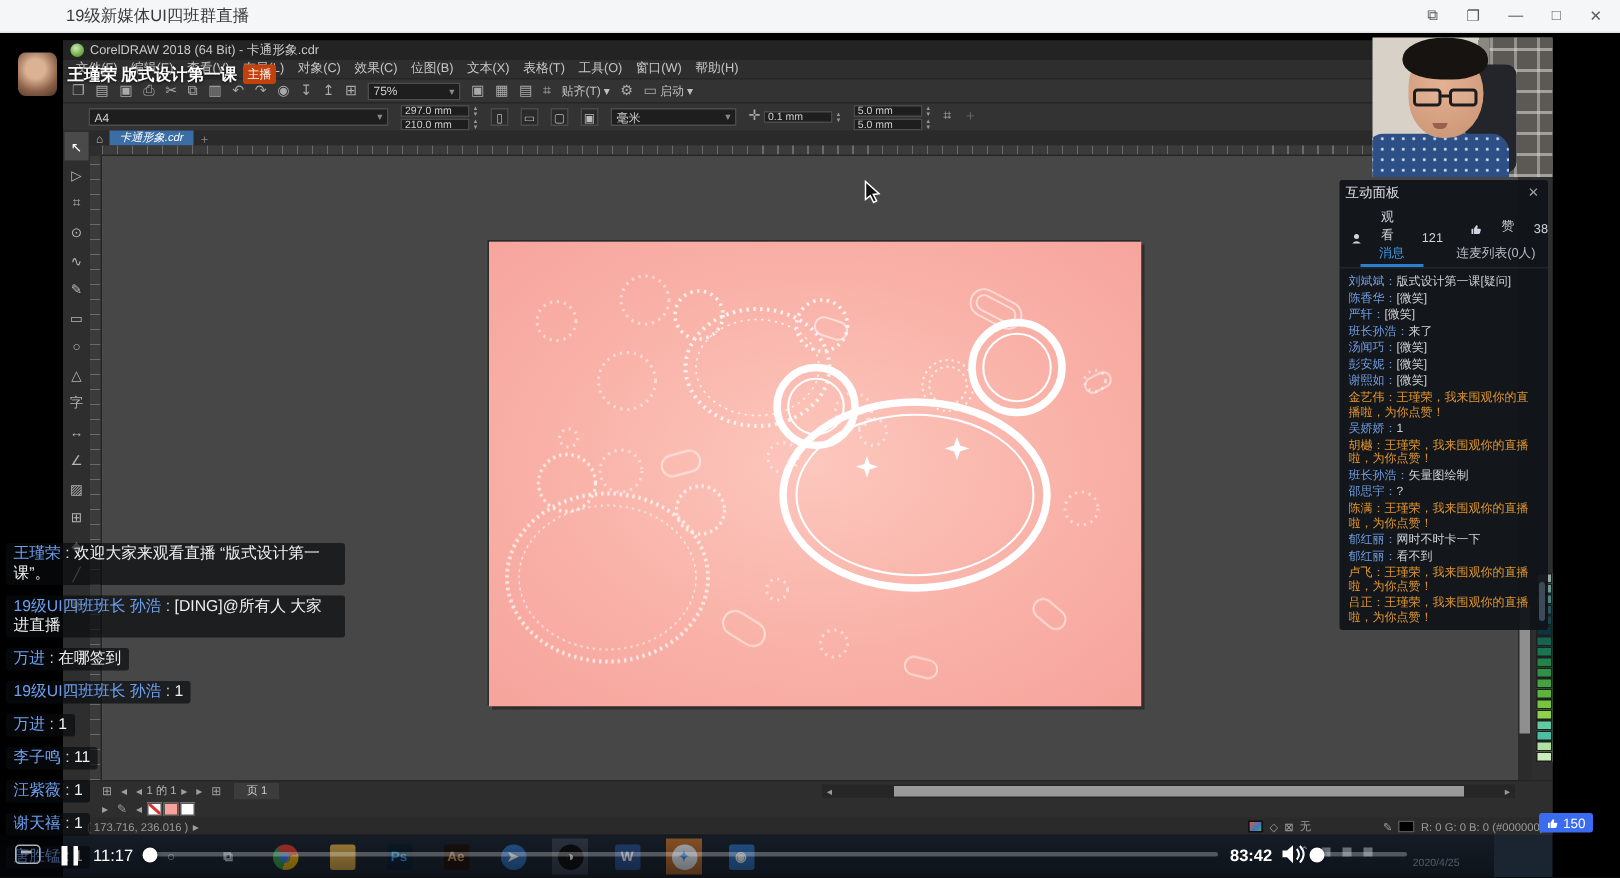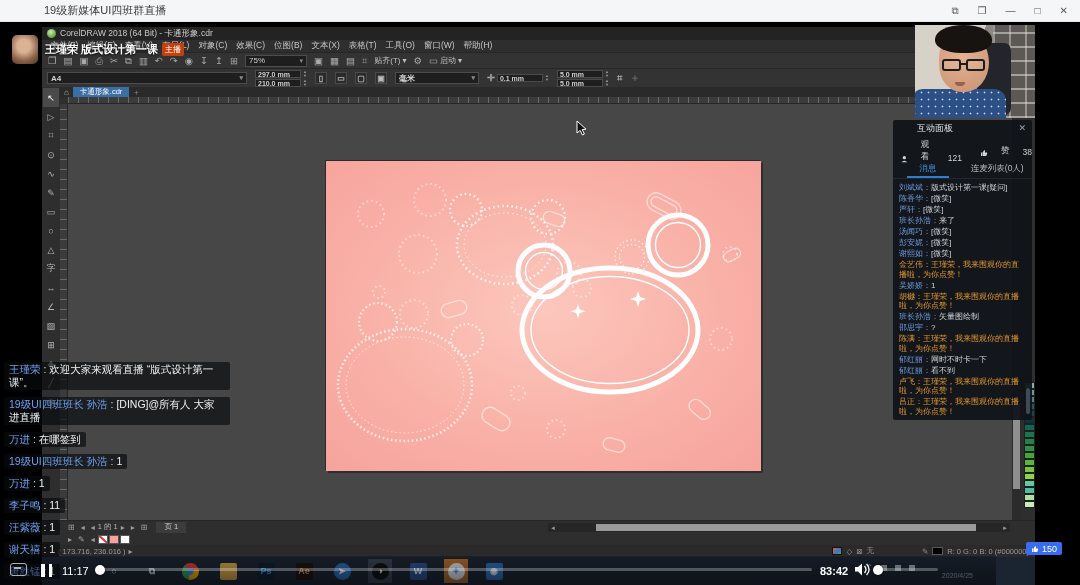--- a/index.html
+++ b/index.html
@@ -25,29 +25,29 @@
      background: radial-gradient(circle at 40% 35%, #cfe9b8, #6fae46 60%, #3f7a2c); }
   .cdr-titlebar .t { font-size:8.5px; color:#c9c9c9; }
   .cdr-menubar { left:0; top:13px; width:100%; height:12px; background:#2e2e2e; display:flex; align-items:center; padding-left:4px; }
   .menu-item { font-size:8.5px; color:#c6c6c6; padding:0 4.5px; cursor:default; }
   .cdr-stdbar { left:0; top:25px; width:100%; height:16px; background:#333; display:flex; align-items:center; padding-left:6px; gap:7px; border-top:1px solid #262626; }
   .ic { color:#a9a9a9; font-size:9.5px; line-height:1; cursor:default; }
   .ic.dim { color:#6a6a6a; }
   .combo { background:#1e1e1e; border:1px solid #4c4c4c; color:#d0d0d0; display:flex; align-items:center; justify-content:space-between; padding:0 3px; height:12px; font-size:8px; }
   .combo .car { color:#8a8a8a; font-size:7px; }
   .txtbtn { color:#c0c0c0; font-size:8px; display:flex; align-items:center; gap:2px; }
-  .cdr-propbar { left:0; top:41px; width:100%; height:19px; background:#333; border-top:1px solid #262626; display:flex; align-items:center; gap:8px; padding-left:5px;font-weight:bold; }
+  .cdr-propbar { left:0; top:41px; width:100%; height:19px; background:#333; border-top:1px solid #262626; display:flex; align-items:center; gap:8px; padding-left:17px; }
   .dimcol { display:flex; flex-direction:column; gap:1px; }
   .dimrow { display:flex; align-items:center; gap:2px; }
   .numbox { background:#1e1e1e; border:1px solid #4a4a4a; color:#cfcfcf; font-size:7px; height:8px; line-height:7px; width:46px; padding:0 2px; }
   .spin { display:flex; flex-direction:column; font-size:4px; color:#999; line-height:4px; }
   .sqbtn { width:12px; height:12px; border:1px solid #4a4a4a; background:#2a2a2a; color:#bbb; font-size:8px; display:flex; align-items:center; justify-content:center; }
   .cdr-tabrow { left:0; top:60px; width:100%; height:10px; background:#2a2a2a; display:flex; align-items:center; }
   .home-ic { color:#bbb; font-size:8px; margin:0 4px 0 22px; }
-  .doc-tab { background:#3a6ea5; color:#fff; font-size:7.5px; height:10px; display:flex; align-items:center; padding:0 7px; }
+  .doc-tab { background:#3a6ea5; color:#fff; font-size:7.5px; height:10px; display:flex; align-items:center; padding:0 7px;font-style:italic; }
   .tab-plus { color:#8a8a8a; font-size:8px; margin-left:3px; }
   .cdr-hruler { left:26px; top:70px; width:944px; height:7px; background:#3b3b3b;
      background-image: repeating-linear-gradient(90deg, #6a6a6a 0 1px, transparent 1px 10px); border-bottom:1px solid #262626; }
   .cdr-vruler { left:18px; top:77px; width:8px; height:416px; background:#3b3b3b;
      background-image: repeating-linear-gradient(0deg, #6a6a6a 0 1px, transparent 1px 10px); border-right:1px solid #262626; }
   .cdr-toolbox { left:0; top:60px; width:18px; height:440px; background:#2e2e2e; display:flex; flex-direction:column; align-items:center; padding-top:1px; }
   .tool { width:16px; height:19px; display:flex; align-items:center; justify-content:center; color:#b5b5b5; font-size:9px; cursor:default; }
   .tool.selected { background:#4a4a4a; color:#fff; }
   .cdr-canvas-area { left:26px; top:77px; width:944px; height:416px; background:#474747; overflow:hidden; }
   .page-wrap { position:absolute; left:257px; top:56px; width:435px; height:310px; box-shadow:3px 3px 0 rgba(0,0,0,.35); border:1px solid #2b2b2b; }
@@ -107,21 +107,21 @@
   
   .left-chat { left:4px; top:362px; width:230px; display:flex; flex-direction:column; align-items:flex-start; }
   .chat-line { background:rgba(8,10,14,.68); padding:1px 5px; margin-bottom:7px; font-size:10.5px; line-height:13px; border-radius:2px; max-width:226px; }
   .chat-name { color:#6ea0f0; }
   .chat-name::after { content:" : "; color:#dadada; }
   .chat-text { color:#f0f0f0; }
 
   
   .panel { left:893px; top:120px; width:139px; height:300px; background:rgba(16,19,24,.94); border-radius:2px; }
   .panel-hd { position:absolute; left:0; top:0; width:100%; height:16px; display:flex; align-items:center; }
-  .panel-hd .t { color:#e0e3e8; font-size:9px; margin-left:24px; }
+  .panel-hd .t { color:#e0e3e8; font-size:9px; margin-left:4px; }
   .panel-close { position:absolute; right:6px; top:3px; color:#9aa0a8; font-size:9px; cursor:default; }
   .panel-stats { position:absolute; left:8px; top:19px; display:flex; gap:18px; align-items:center; color:#cdd3da; font-size:8.5px; }
   .pstat { display:flex; align-items:flex-end; gap:13px; }
   .panel-tabs { position:absolute; left:0; top:40px; width:100%; height:19px; display:flex; border-bottom:1px solid rgba(255,255,255,.07); }
   .ptab { flex:1; display:flex; align-items:center; justify-content:center; font-size:8.5px; color:#b4bac2; position:relative; cursor:default; }
   .ptab.active { color:#3e9ae8; }
   .ptab.active::after { content:""; position:absolute; left:14px; right:14px; bottom:0; height:2px; background:#2b7fd0; }
   .panel-msgs { position:absolute; left:6px; top:63px; width:127px; height:233px; overflow:hidden; }
   .msg { font-size:8px; line-height:9.5px; margin-bottom:1.5px; color:#cfd3d8; word-break:break-all; }
   .msg-name { color:#6f9ce0; }

